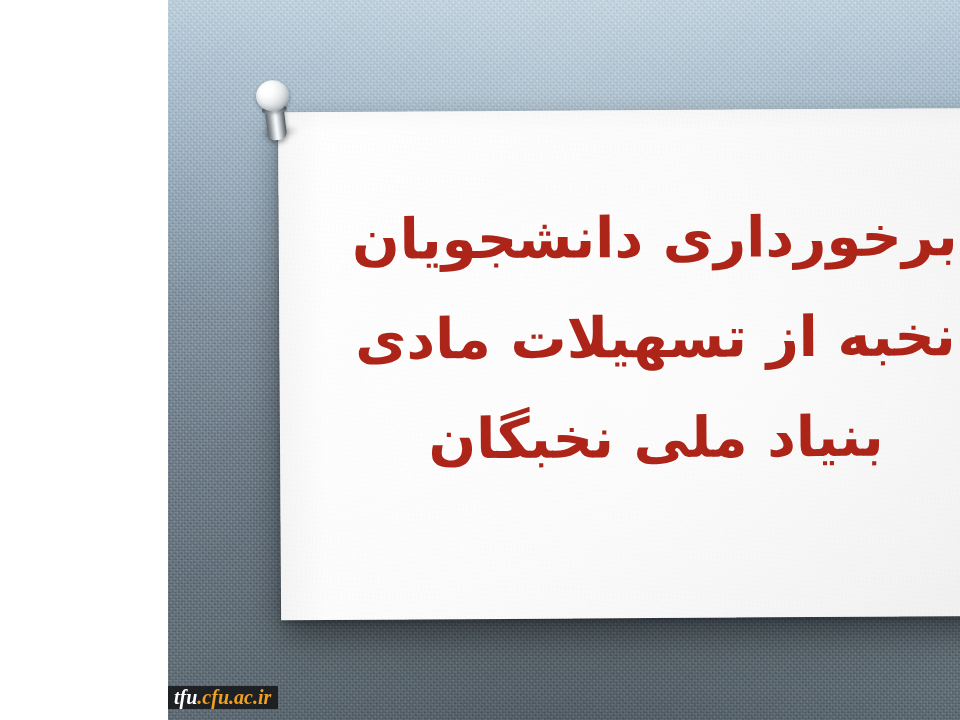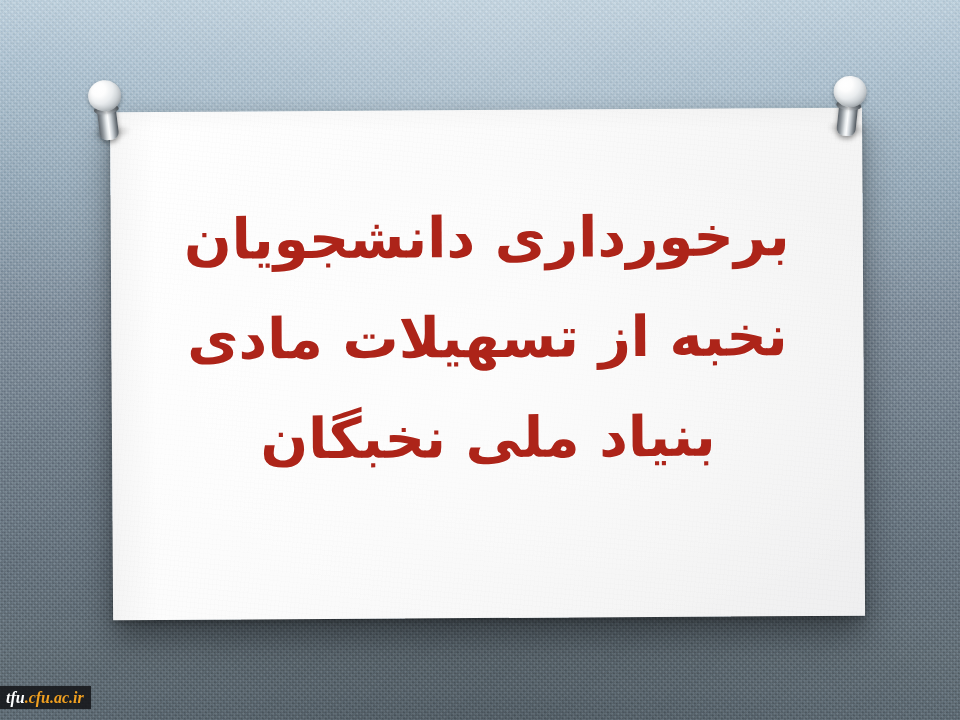--- a/index.html
+++ b/index.html
@@ -8,21 +8,21 @@
     padding: 0;
     width: 960px;
     height: 720px;
     overflow: hidden;
     font-family: "DejaVu Sans", "Liberation Sans", sans-serif;
   }
 
   
   #board {
     position: relative;
-    width: 960px;
+    width: 792px;
     height: 720px;
     background:
       linear-gradient(to bottom,
         #bcd0de 0%,
         #aac0d0 10%,
         #93a8b8 26%,
         #7e8d9b 44%,
         #72808d 62%,
         #6b7985 78%,
         #68767f 92%,
@@ -197,21 +197,21 @@
     top: 686px;
     height: 23px;
     padding: 0 7px 0 6px;
     display: flex;
     align-items: center;
     background: rgba(20,22,25,.88);
     direction: ltr;
     font-family: "Liberation Serif", "DejaVu Serif", serif;
     font-style: italic;
     font-weight: bold;
-    font-size: 16px;
+    font-size: 20px;
     line-height: 23px;
     white-space: nowrap;
   }
   #watermark .wm-a { color: #ffffff; }
   #watermark .wm-b { color: #f0a020; font-style: italic; }
 </style>
 </head>
 <body>
 
 <div id="board">

